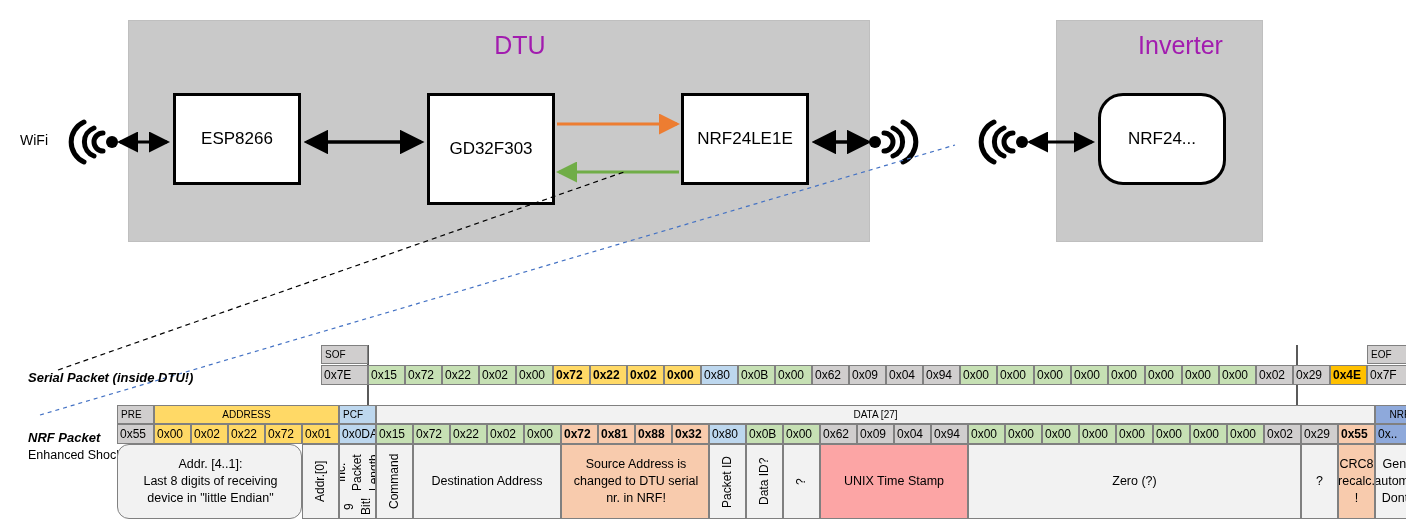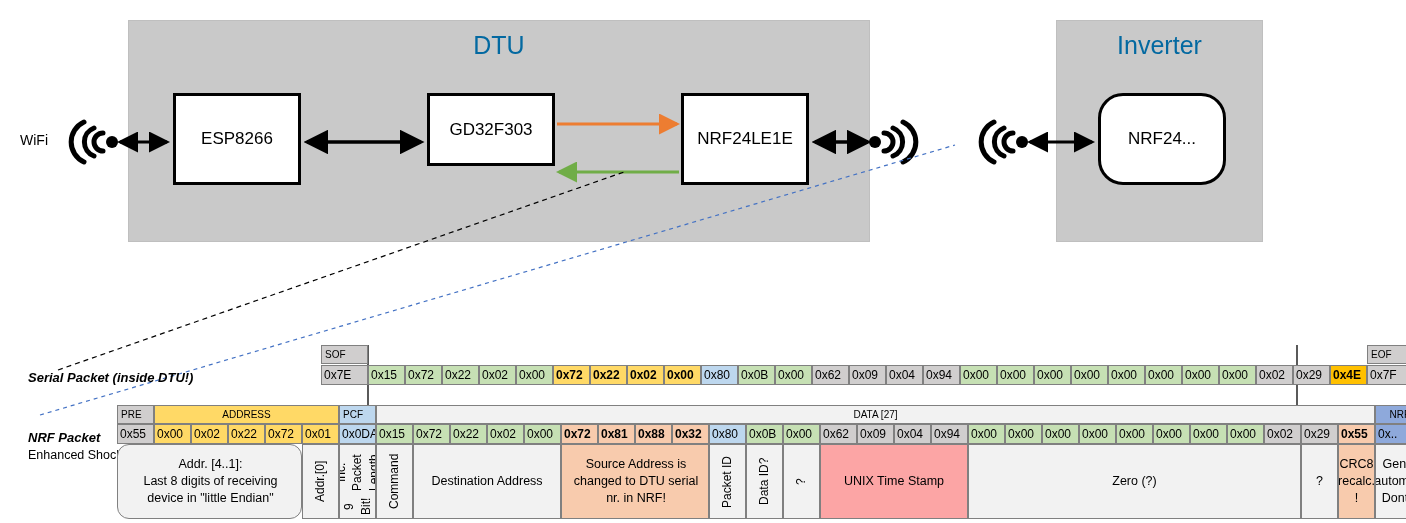--- a/index.html
+++ b/index.html
@@ -1,21 +1,21 @@
 <!DOCTYPE html>
 <html><head>
 <meta charset="utf-8">
 <style>
   html,body{margin:0;padding:0;background:#ffffff;}
   body{font-family:"Liberation Sans",sans-serif;color:#000;}
   #root{position:relative;width:1406px;height:523px;overflow:hidden;background:#fff;}
 
   
   .enclosure{position:absolute;background:#c9c9c9;border:1px solid #bfbfbf;}
-  .enclosure-title{position:absolute;width:100%;text-align:center;font-size:25px;color:#0369a1;line-height:1;}
+  .enclosure-title{position:absolute;width:100%;text-align:center;font-size:25px;color:#a21caf;line-height:1;padding-left:21px;}
   .chip{position:absolute;background:#ffffff;border:3px solid #000;display:flex;align-items:center;justify-content:center;font-size:17px;color:#000;box-sizing:border-box;}
   .wifi-label{position:absolute;font-size:14px;color:#000;}
 
   svg.overlay{position:absolute;left:0;top:0;width:1406px;height:523px;pointer-events:none;}
 
   
   .row-label{position:absolute;font-size:13px;font-weight:bold;font-style:italic;color:#000;white-space:nowrap;}
   .plain-label{position:absolute;font-size:12.5px;color:#000;white-space:nowrap;}
 
   .cell{position:absolute;box-sizing:border-box;border:1px solid #808080;
@@ -39,21 +39,21 @@
 
 <div id="root">
 
   <div class="enclosure" id="dtu-box" style="left:128px;top:20px;width:740px;height:220px;">
     <div class="enclosure-title" style="top:12px;">DTU</div>
   </div>
 
   <div class="chip" style="left:173px;top:93px;width:128px;height:92px;">
     <span>ESP8266</span>
   </div>
-  <div class="chip" style="left:427px;top:93px;width:128px;height:73px;">
+  <div class="chip" style="left:427px;top:93px;width:128px;height:112px;">
     <span>GD32F303</span>
   </div>
   <div class="chip" style="left:681px;top:93px;width:128px;height:92px;">
     <span>NRF24LE1E</span>
   </div>
 
   <div class="wifi-label" style="left:20px;top:132px;">WiFi</div>
 
   <div class="enclosure" id="inv-box" style="left:1056px;top:20px;width:205px;height:220px;">
     <div class="enclosure-title" style="top:12px;">Inverter</div>

